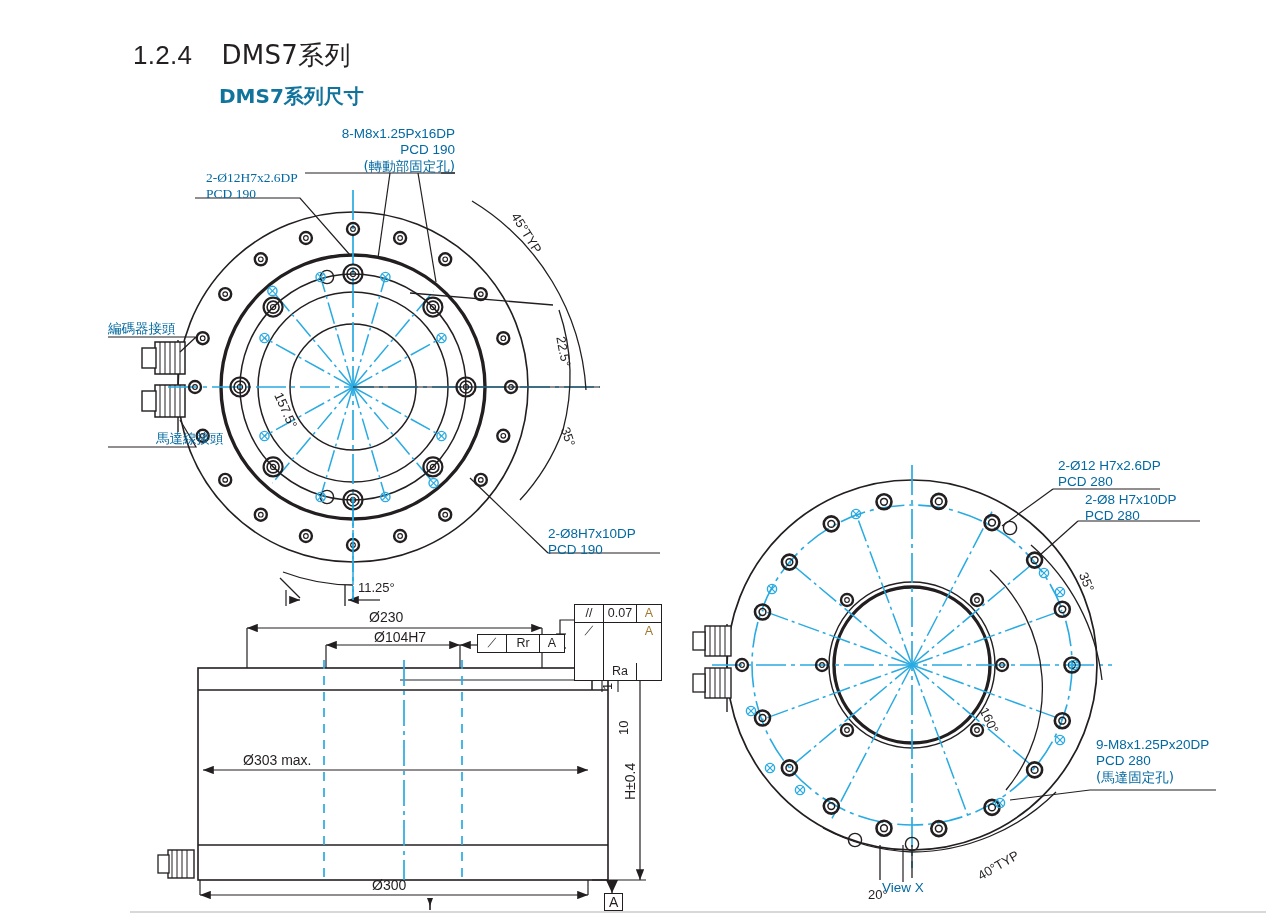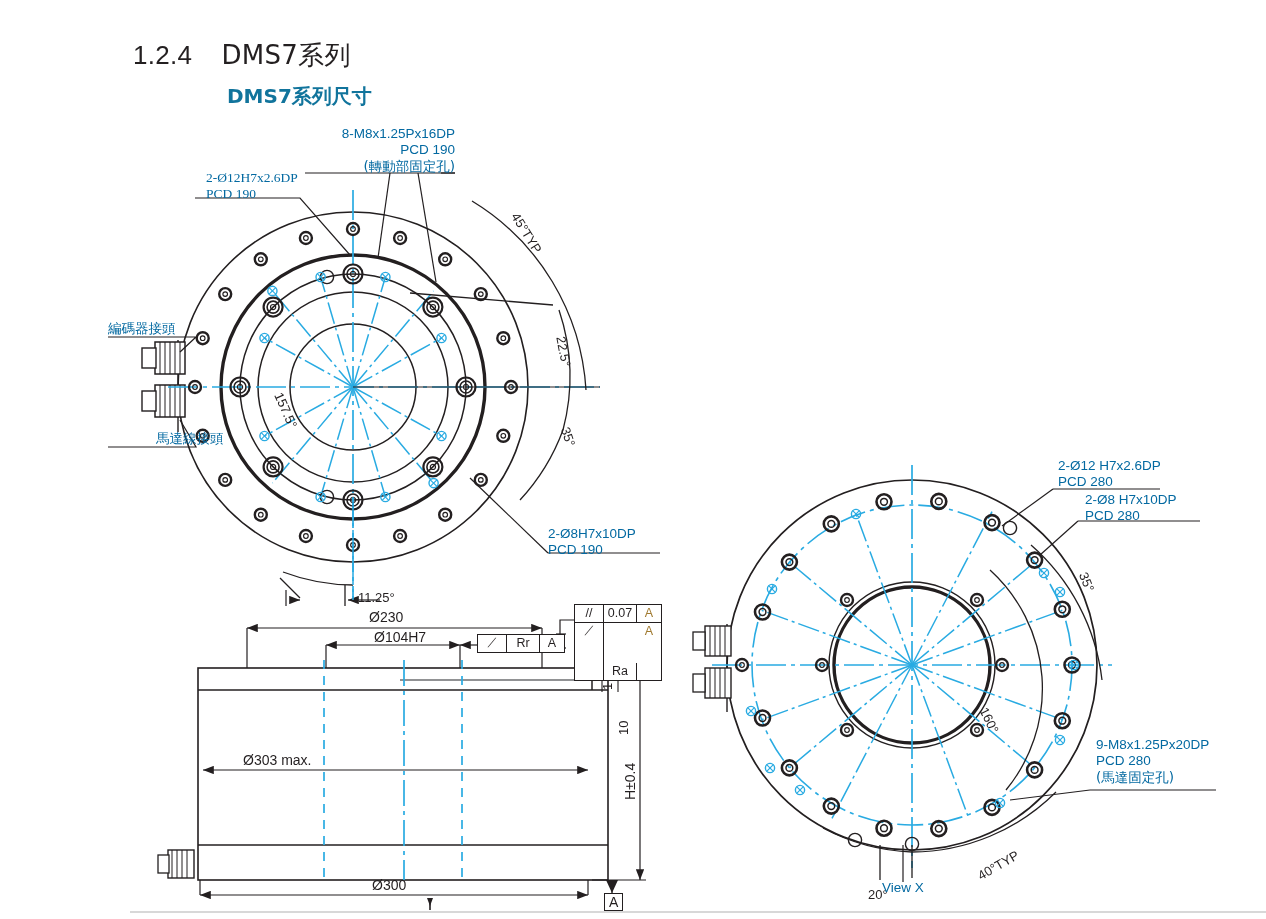--- a/index.html
+++ b/index.html
@@ -26,21 +26,21 @@
 </head>
 <body>
 
 <div id="root">
 
   <div class="h1" style="left:133px;top:38px;">
     <span>1.2.4</span>
     <span style="display:inline-block;width:14px;"></span>
     <span class="cjk">DMS7系列</span>
   </div>
-  <div class="h2 cjk" style="left:227px;top:83px;">DMS7系列尺寸</div>
+  <div class="h2 cjk" style="left:219px;top:83px;">DMS7系列尺寸</div>
 
   <svg width="1266" height="919" viewBox="0 0 1266 919">
     <defs>
       <marker id="ah" markerWidth="9" markerHeight="7" refX="9" refY="3.5" orient="auto">
         <polygon points="0,0 9,3.5 0,7" fill="#231f20"></polygon>
       </marker>
       <marker id="ahs" markerWidth="9" markerHeight="7" refX="0" refY="3.5" orient="auto">
         <polygon points="9,0 0,3.5 9,7" fill="#231f20"></polygon>
       </marker>
       <marker id="dtri" markerWidth="10" markerHeight="9" refX="5" refY="9" orient="auto">
@@ -432,21 +432,21 @@
     <div>PCD 190</div>
   </div>
 
   <div class="note cjk" style="left:108px;top:320px;">編碼器接頭</div>
   <div class="note cjk" style="left:108px;top:430px;margin-left:48px;">馬達線接頭</div>
 
   <div class="ang" style="left:521px;top:210px;transform:rotate(58deg);transform-origin:left top;">45°TYP</div>
   <div class="ang" style="left:568px;top:335px;transform:rotate(79deg);transform-origin:left top;">22.5°</div>
   <div class="ang" style="left:572px;top:425px;transform:rotate(71deg);transform-origin:left top;">35°</div>
   <div class="ang" style="left:285px;top:390px;transform:rotate(66deg);transform-origin:left top;">157.5°</div>
-  <div class="ang" style="left:358px;top:580px;margin-top:10px;">11.25°</div>
+  <div class="ang" style="left:358px;top:580px;">11.25°</div>
 
   <div class="dim" style="left:369px;top:609px;">Ø230</div>
   <div class="dim" style="left:360px;top:629px;margin-left:14px;">Ø104H7</div>
   <div class="dim" style="left:243px;top:752px;">Ø303 max.</div>
   <div class="dim" style="left:372px;top:877px;">Ø300</div>
   <div class="dim" style="left:600px;top:690px;transform:rotate(-90deg);transform-origin:left top;font-size:13px;">1</div>
   <div class="dim" style="left:616px;top:735px;transform:rotate(-90deg);transform-origin:left top;font-size:13px;">10</div>
   <div class="dim" style="left:622px;top:800px;transform:rotate(-90deg);transform-origin:left top;">H±0.4</div>
 
   <div class="fcf" style="left:574px;top:604px;">

